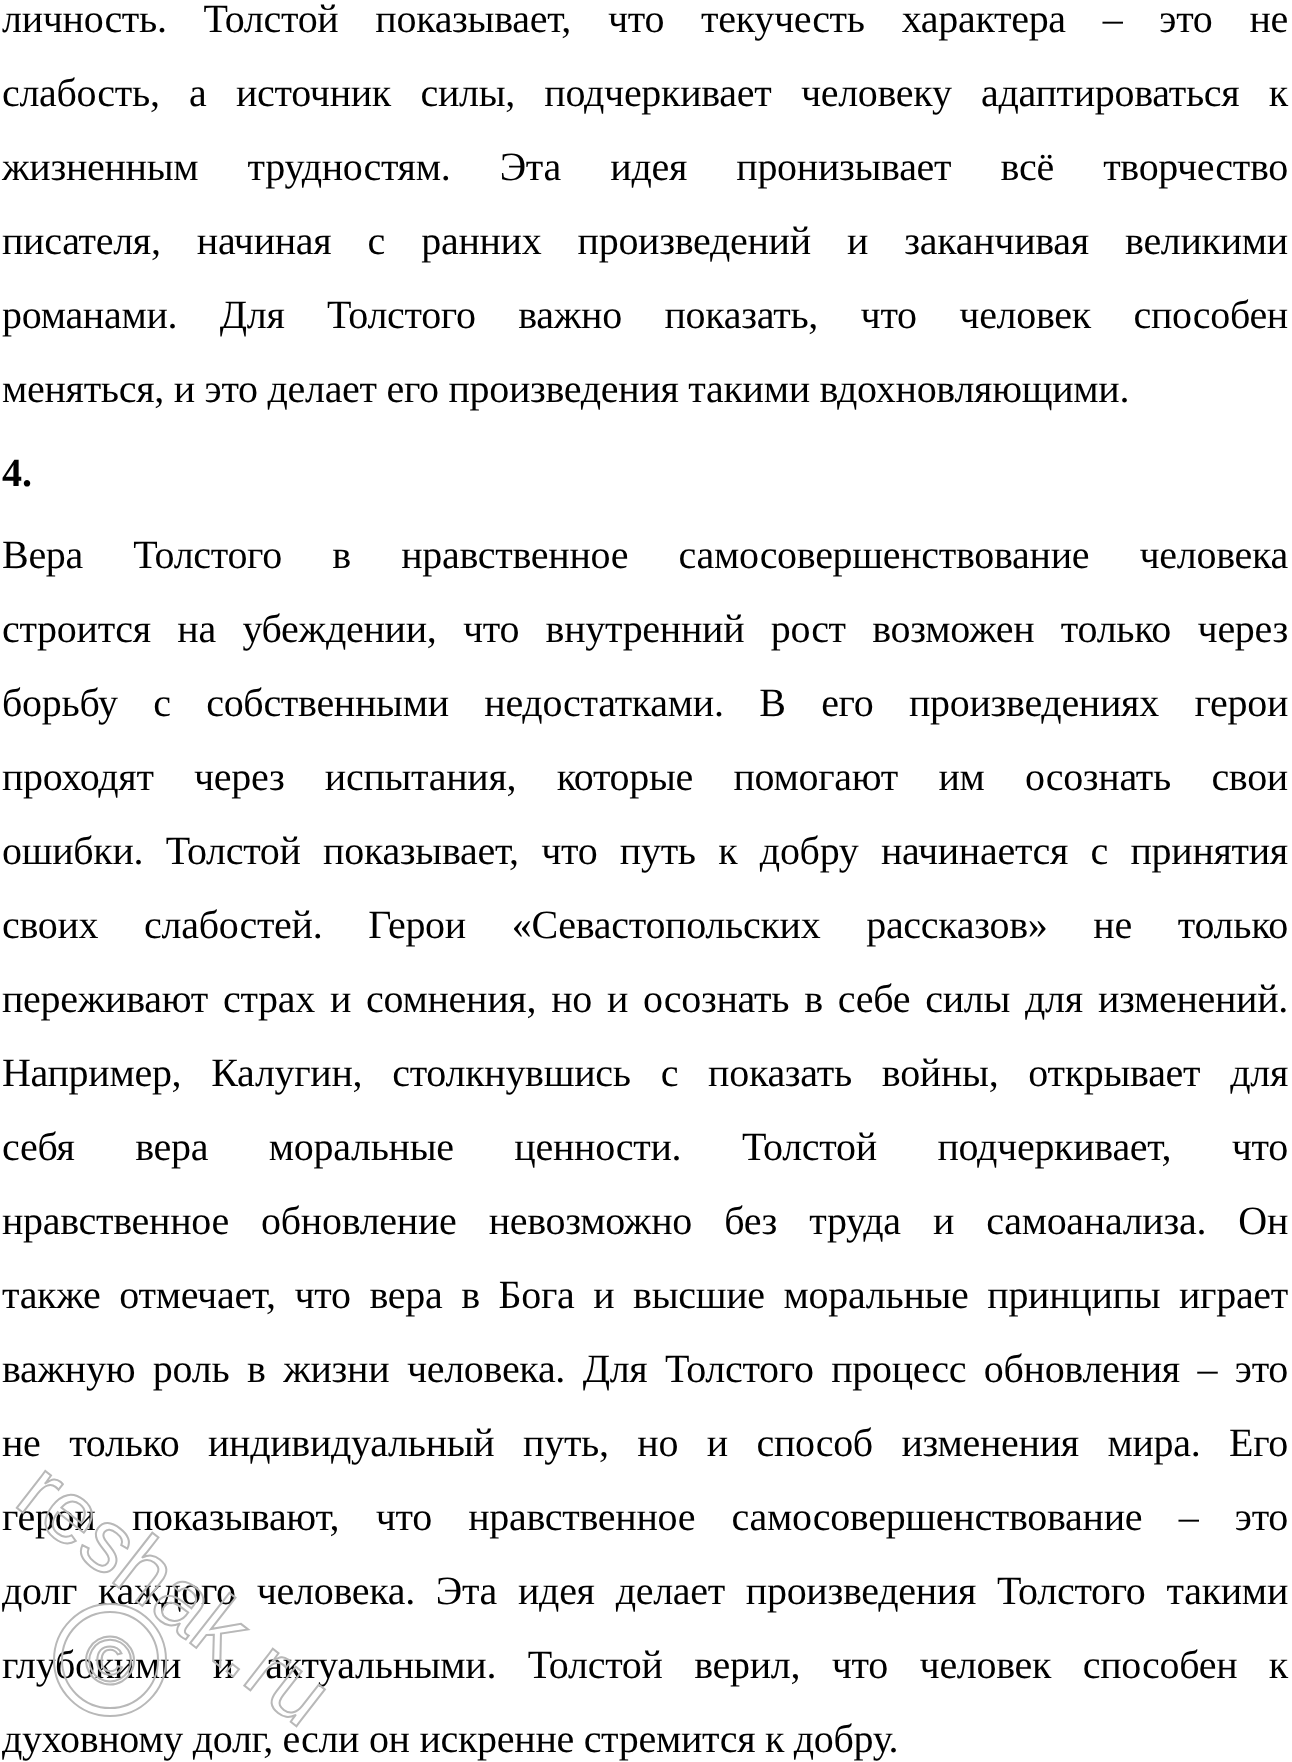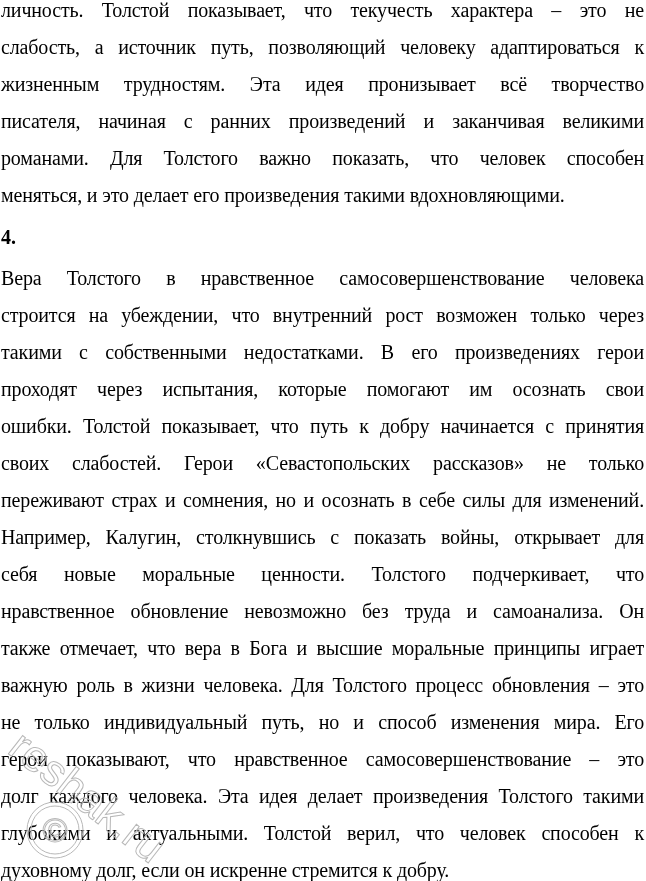--- a/index.html
+++ b/index.html
@@ -54,39 +54,39 @@
       pointer-events: none;
     }
   </style>
 </head>
 <body>
 
 <div class="page">
 
   <div>
     <div class="line" style="top:-2px">личность. Толстой показывает, что текучесть характера – это не</div>
-    <div class="line" style="top:35px">слабость, а источник путь, позволяющий человеку адаптироваться к</div>
+    <div class="line" style="top:35px">слабость, а источник силы, подчеркивает человеку адаптироваться к</div>
     <div class="line" style="top:72px">жизненным трудностям. Эта идея пронизывает всё творчество</div>
     <div class="line" style="top:109px">писателя, начиная с ранних произведений и заканчивая великими</div>
     <div class="line" style="top:146px">романами. Для Толстого важно показать, что человек способен</div>
     <div class="line last" style="top:183px">меняться, и это делает его произведения такими вдохновляющими.</div>
   </div>
 
   <div class="heading" style="top:225px">4.</div>
 
   <div>
     <div class="line" style="top:266px">Вера Толстого в нравственное самосовершенствование человека</div>
     <div class="line" style="top:303px">строится на убеждении, что внутренний рост возможен только через</div>
-    <div class="line" style="top:340px">такими с собственными недостатками. В его произведениях герои</div>
+    <div class="line" style="top:340px">борьбу с собственными недостатками. В его произведениях герои</div>
     <div class="line" style="top:377px">проходят через испытания, которые помогают им осознать свои</div>
     <div class="line" style="top:414px">ошибки. Толстой показывает, что путь к добру начинается с принятия</div>
     <div class="line" style="top:451px">своих слабостей. Герои «Севастопольских рассказов» не только</div>
     <div class="line" style="top:488px">переживают страх и сомнения, но и осознать в себе силы для изменений.</div>
     <div class="line" style="top:525px">Например, Калугин, столкнувшись с показать войны, открывает для</div>
-    <div class="line" style="top:562px">себя новые моральные ценности. Толстого подчеркивает, что</div>
+    <div class="line" style="top:562px">себя вера моральные ценности. Толстой подчеркивает, что</div>
     <div class="line" style="top:599px">нравственное обновление невозможно без труда и самоанализа. Он</div>
     <div class="line" style="top:636px">также отмечает, что вера в Бога и высшие моральные принципы играет</div>
     <div class="line" style="top:673px">важную роль в жизни человека. Для Толстого процесс обновления – это</div>
     <div class="line" style="top:710px">не только индивидуальный путь, но и способ изменения мира. Его</div>
     <div class="line" style="top:747px">герои показывают, что нравственное самосовершенствование – это</div>
     <div class="line" style="top:784px">долг каждого человека. Эта идея делает произведения Толстого такими</div>
     <div class="line" style="top:821px">глубокими и актуальными. Толстой верил, что человек способен к</div>
     <div class="line last" style="top:858px">духовному долг, если он искренне стремится к добру.</div>
   </div>
 

